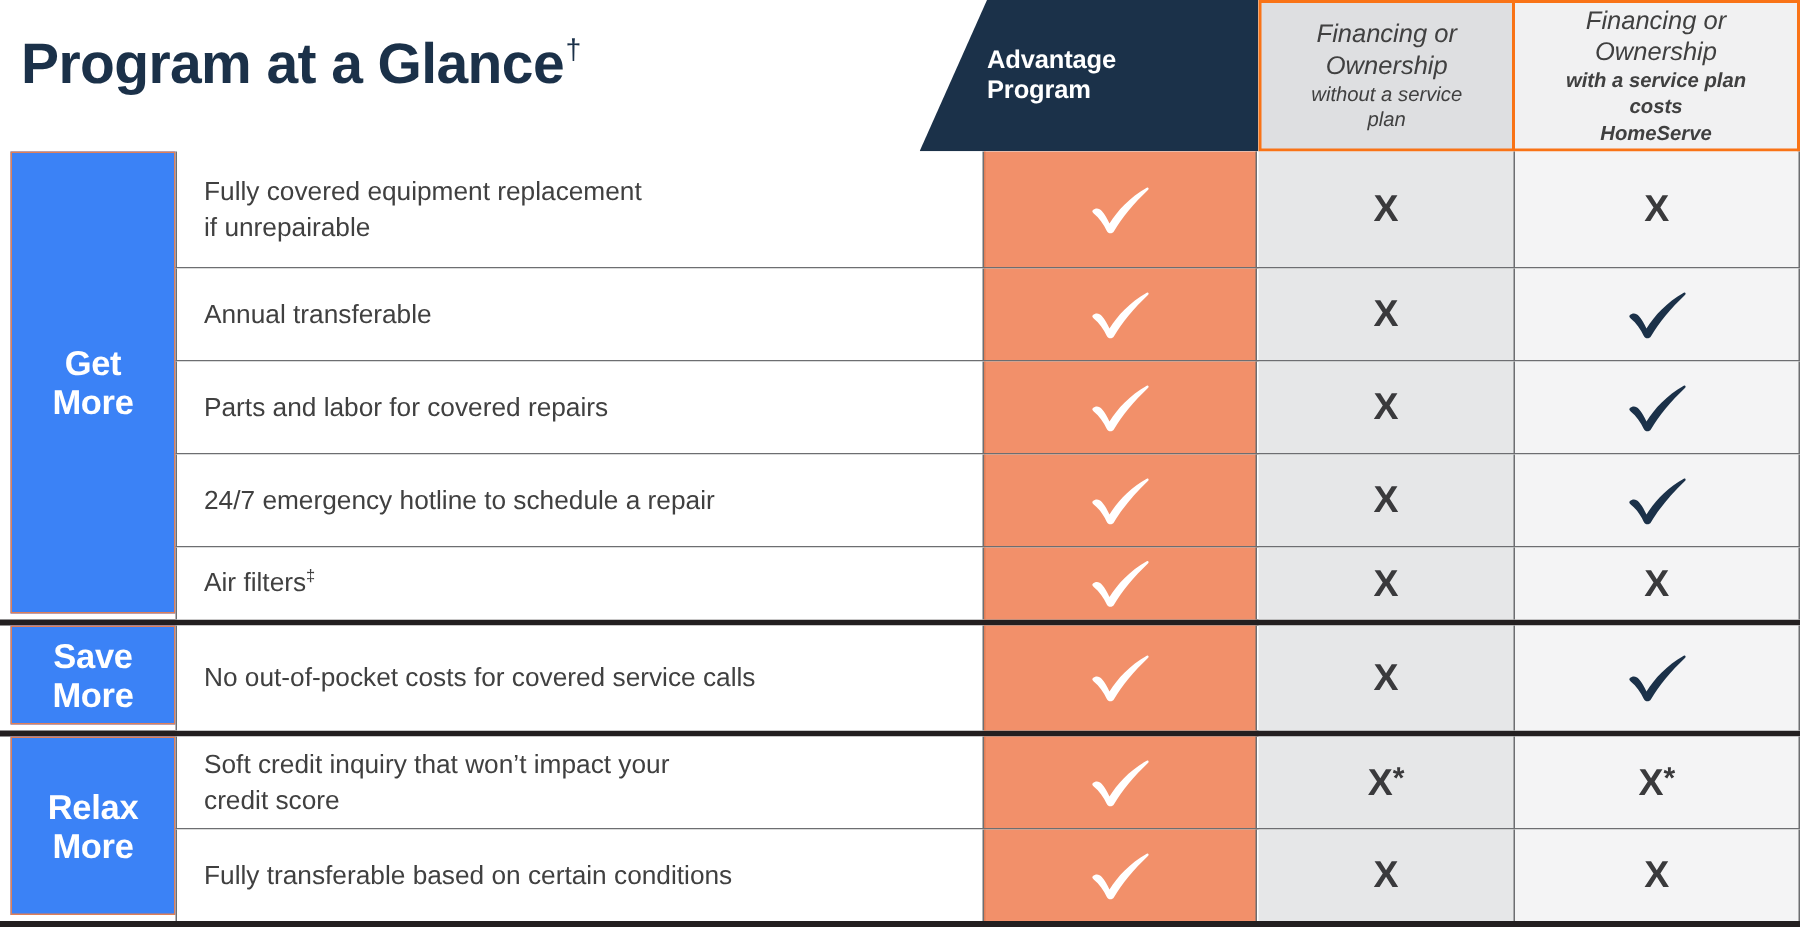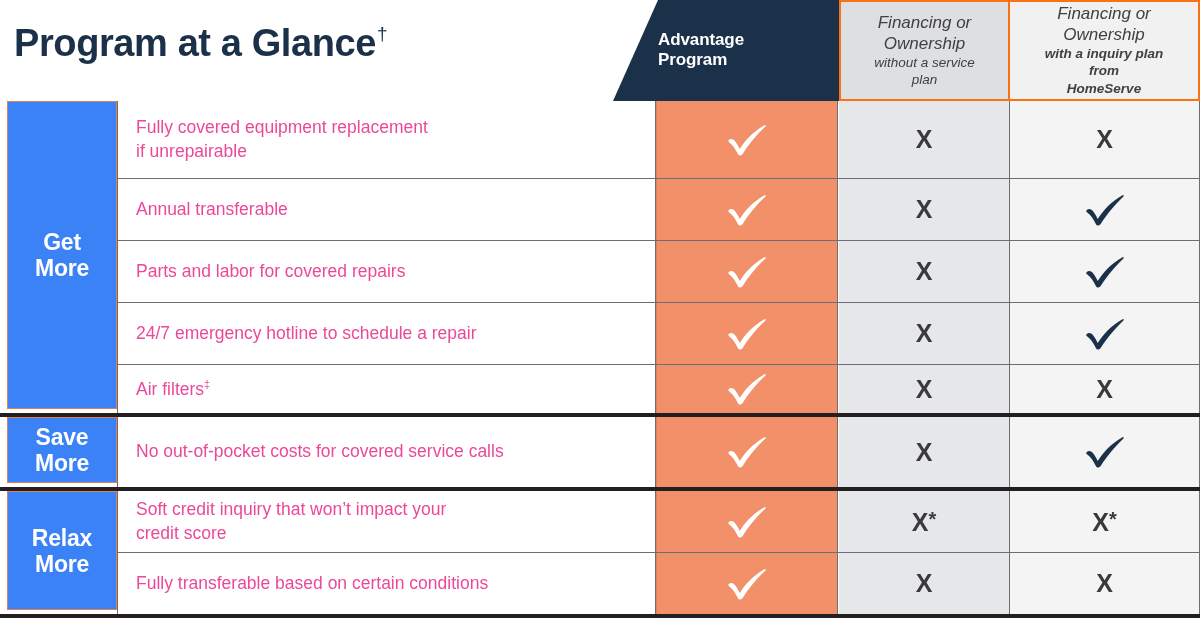--- a/index.html
+++ b/index.html
@@ -193,21 +193,21 @@
     width: 539px;
     height: 100%;
     box-sizing: border-box;
     border-left: 1px solid #6d6e71;
     border-right: 1px solid #6d6e71;
     background: #ffffff;
     display: flex;
     align-items: center;
     padding-left: 18px;
     padding-right: 10px;
-    color: #ec4899;
+    color: #404040;
     font-size: 17.5px;
     line-height: 1.34;
   }
   .feature-cell .dd {
     font-size: 11px;
     vertical-align: 7px;
   }
 
   .mark-cell {
     position: absolute;
@@ -272,21 +272,21 @@
 
     <div class="col-header c2">
       <div class="ch-main">Financing or</div>
       <div class="ch-main">Ownership</div>
       <div class="ch-sub">without a service plan</div>
     </div>
 
     <div class="col-header c3">
       <div class="ch-main">Financing or</div>
       <div class="ch-main">Ownership</div>
-      <div class="ch-sub">with a inquiry plan from</div>
+      <div class="ch-sub">with a service plan costs</div>
       <div class="ch-sub">HomeServe</div>
     </div>
   </div>
 
   <div class="table-body" id="table-body">
       <div class="group g1">
         <div class="group-inner">
           <div class="cat-cell">
             <div>
               <div>Get</div>

